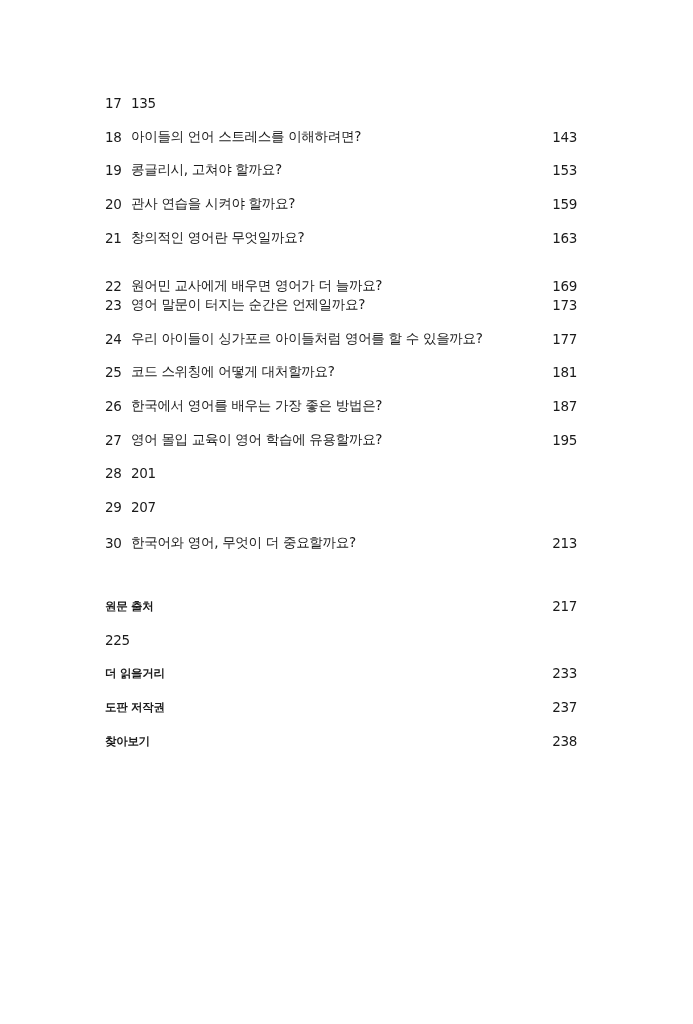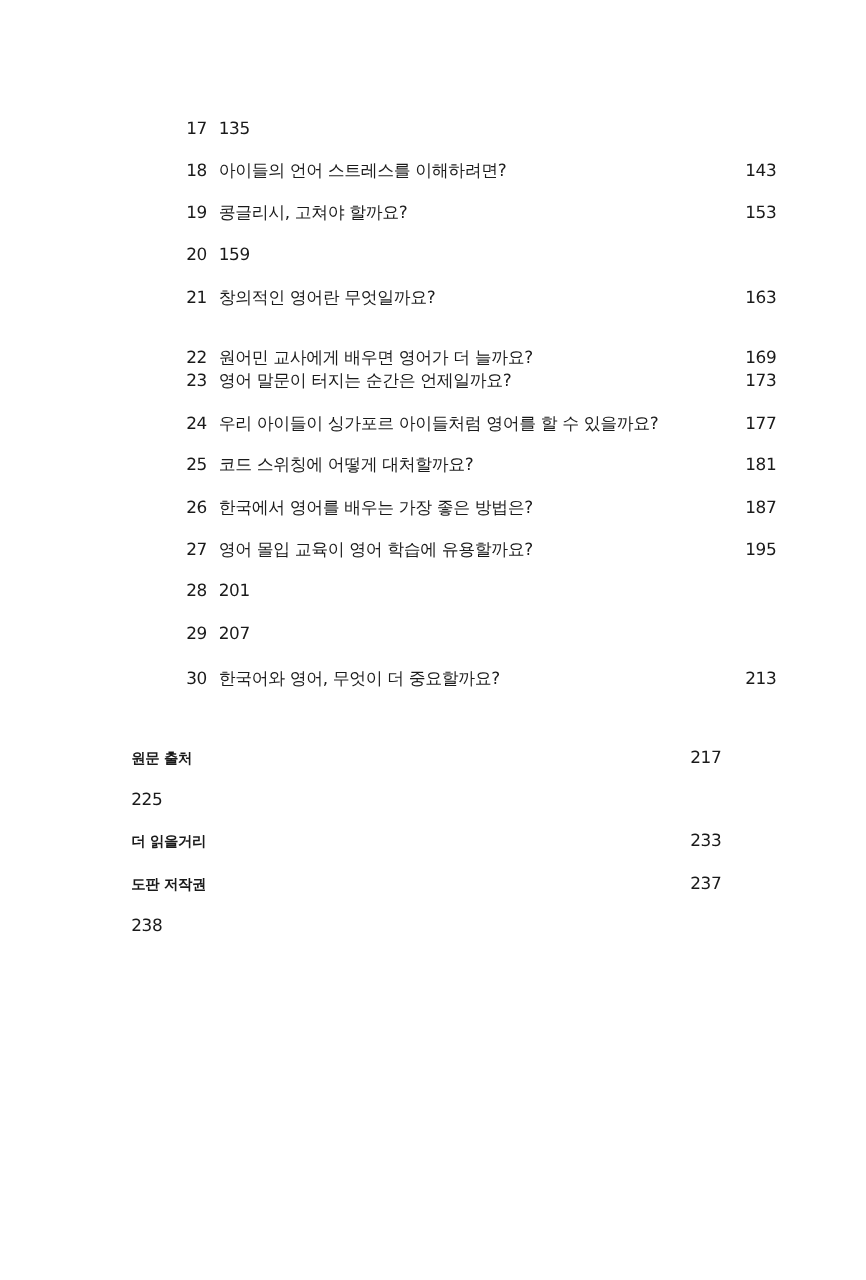--- a/index.html
+++ b/index.html
@@ -13,21 +13,20 @@
     }
     .toc-row {
       position: absolute;
       left: 105px;
       width: 472px;
       height: 20px;
       display: flex;
       align-items: center;
       font-size: 13.5px;
       letter-spacing: -0.3px;
-      margin-left: 44px;
     }
     .toc-num { width: 26px; flex: none; }
     .toc-title { flex: 1; white-space: nowrap; }
     .toc-page { flex: none; text-align: right; }
     .back-row {
       position: absolute;
       left: 105px;
       width: 472px;
       height: 20px;
       display: flex;
@@ -49,20 +48,21 @@
     <span class="toc-title">아이들의 언어 스트레스를 이해하려면?</span>
     <span class="toc-page">143</span>
   </div>
   <div class="toc-row" style="top:160px">
     <span class="toc-num">19</span>
     <span class="toc-title">콩글리시, 고쳐야 할까요?</span>
     <span class="toc-page">153</span>
   </div>
   <div class="toc-row" style="top:194px">
     <span class="toc-num">20</span>
+    <span class="toc-title">관사 연습을 시켜야 할까요?</span>
     <span class="toc-page">159</span>
   </div>
   <div class="toc-row" style="top:228px">
     <span class="toc-num">21</span>
     <span class="toc-title">창의적인 영어란 무엇일까요?</span>
     <span class="toc-page">163</span>
   </div>
   <div class="toc-row" style="top:276px">
     <span class="toc-num">22</span>
     <span class="toc-title">원어민 교사에게 배우면 영어가 더 늘까요?</span>
@@ -116,15 +116,16 @@
   </div>
   <div class="back-row" style="top:663px">
     <span class="back-title">더 읽을거리</span>
     <span class="back-page">233</span>
   </div>
   <div class="back-row" style="top:697px">
     <span class="back-title">도판 저작권</span>
     <span class="back-page">237</span>
   </div>
   <div class="back-row" style="top:731px">
+    <span class="back-title">찾아보기</span>
     <span class="back-page">238</span>
   </div>
 </div>
 
 </body></html>

